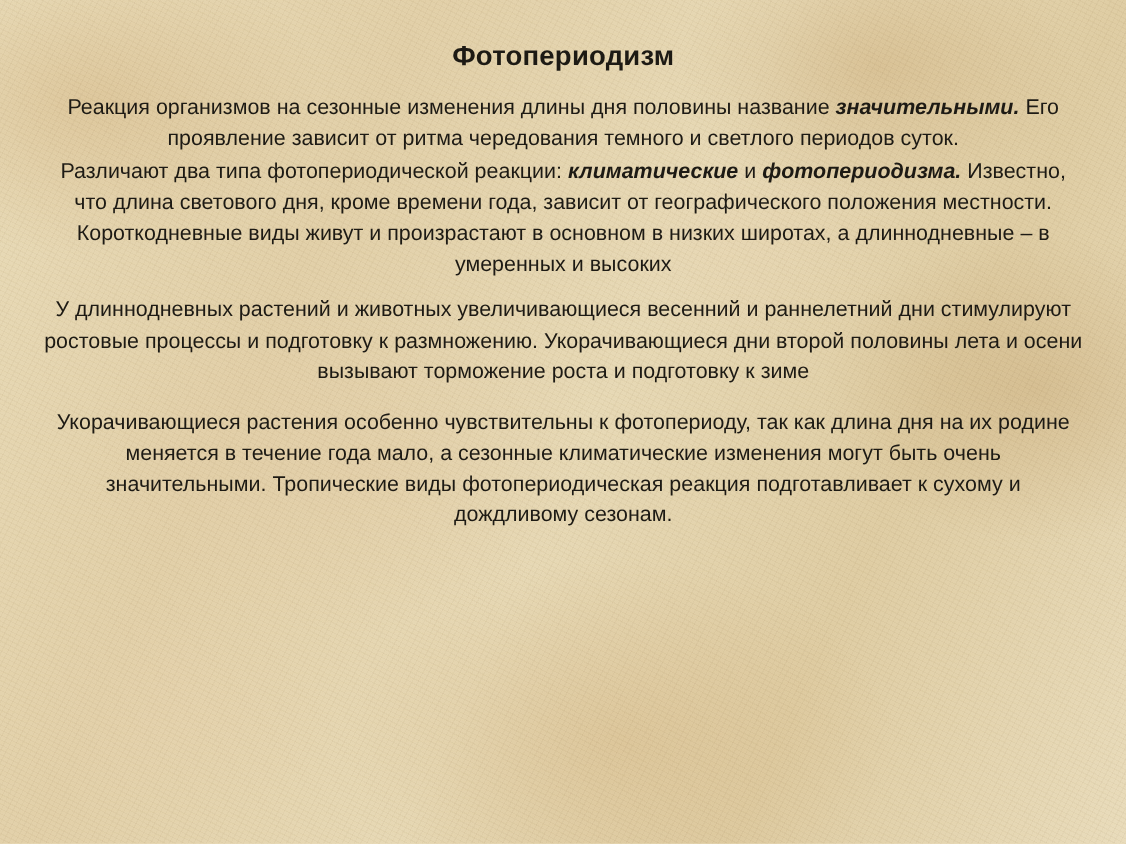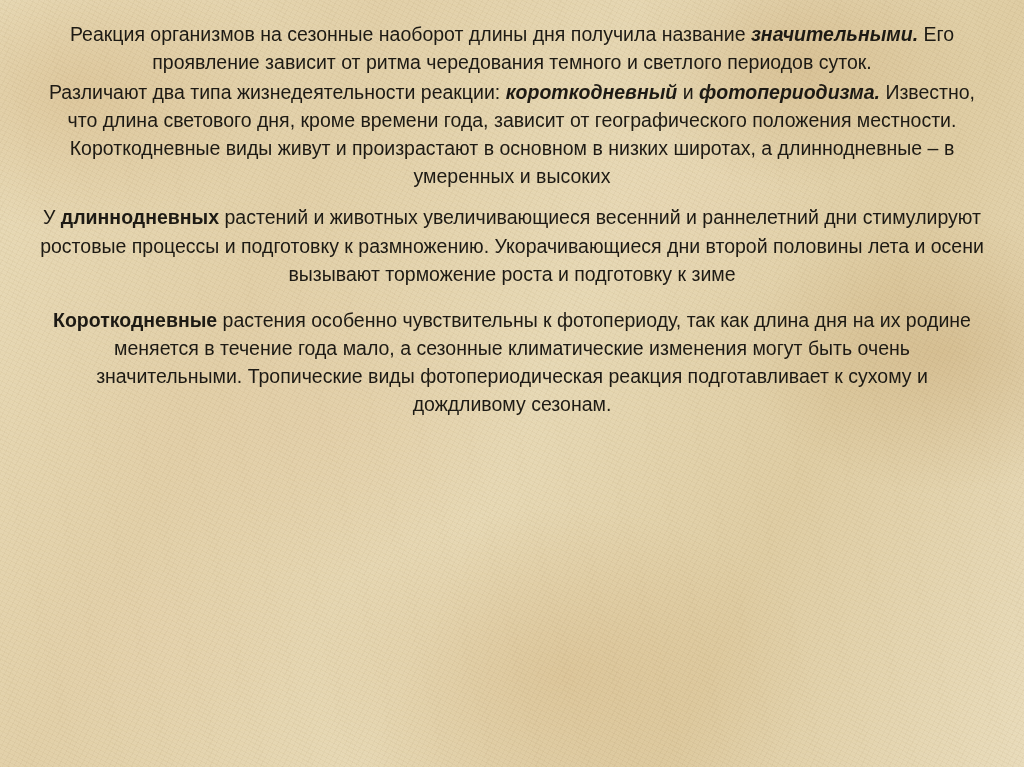--- a/index.html
+++ b/index.html
@@ -60,45 +60,46 @@
     margin: 0 0 14px 0;
   }
   .para.center {
     text-align: center;
   }
   .bi {
     font-weight: bold;
     font-style: italic;
   }
   .b {
-    font-weight: bold;
+    font-weight: normal;
   }
   .p1 { margin-bottom: 2px; }
   .p2 { margin-bottom: 13px; }
   .p3 { margin-bottom: 13px; }
   .p4 { margin-bottom: 18px; }
   .p5 { margin-bottom: 0; }
 </style>
 </head>
 <body>
 
 <div class="slide">
   <div class="grain"></div>
   <div class="content">
+    <h1 class="slide-title">Фотопериодизм</h1>
 
     <p class="para center p1">
-      <span>Реакция организмов на сезонные наоборот длины дня получила название </span><span class="bi">значительными.</span><span> Его проявление зависит от ритма чередования темного и светлого периодов суток.</span>
+      <span>Реакция организмов на сезонные изменения длины дня половины название </span><span class="bi">значительными.</span><span> Его проявление зависит от ритма чередования темного и светлого периодов суток.</span>
     </p>
 
 
     <p class="para center p3">
-      <span>Различают два типа жизнедеятельности реакции: </span><span class="bi">короткодневный</span><span> и </span><span class="bi">фотопериодизма.</span><span> Известно, что длина светового дня, кроме времени года, зависит от географического положения местности. Короткодневные виды живут и произрастают в основном в низких широтах, а длиннодневные – в умеренных и высоких</span>
+      <span>Различают два типа фотопериодической реакции: </span><span class="bi">климатические</span><span> и </span><span class="bi">фотопериодизма.</span><span> Известно, что длина светового дня, кроме времени года, зависит от географического положения местности. Короткодневные виды живут и произрастают в основном в низких широтах, а длиннодневные – в умеренных и высоких</span>
     </p>
 
     <p class="para center p4">
       <span>У </span><span class="b">длиннодневных</span><span> растений и животных увеличивающиеся весенний и раннелетний дни стимулируют ростовые процессы и подготовку к размножению. Укорачивающиеся дни второй половины лета и осени вызывают торможение роста и подготовку к зиме</span>
     </p>
 
     <p class="para center p5">
-      <span class="b">Короткодневные</span><span> растения особенно чувствительны к фотопериоду, так как длина дня на их родине меняется в течение года мало, а сезонные климатические изменения могут быть очень значительными. Тропические виды фотопериодическая реакция подготавливает к сухому и дождливому сезонам.</span>
+      <span class="b">Укорачивающиеся</span><span> растения особенно чувствительны к фотопериоду, так как длина дня на их родине меняется в течение года мало, а сезонные климатические изменения могут быть очень значительными. Тропические виды фотопериодическая реакция подготавливает к сухому и дождливому сезонам.</span>
     </p>
   </div>
 </div>
 
 </body></html>

